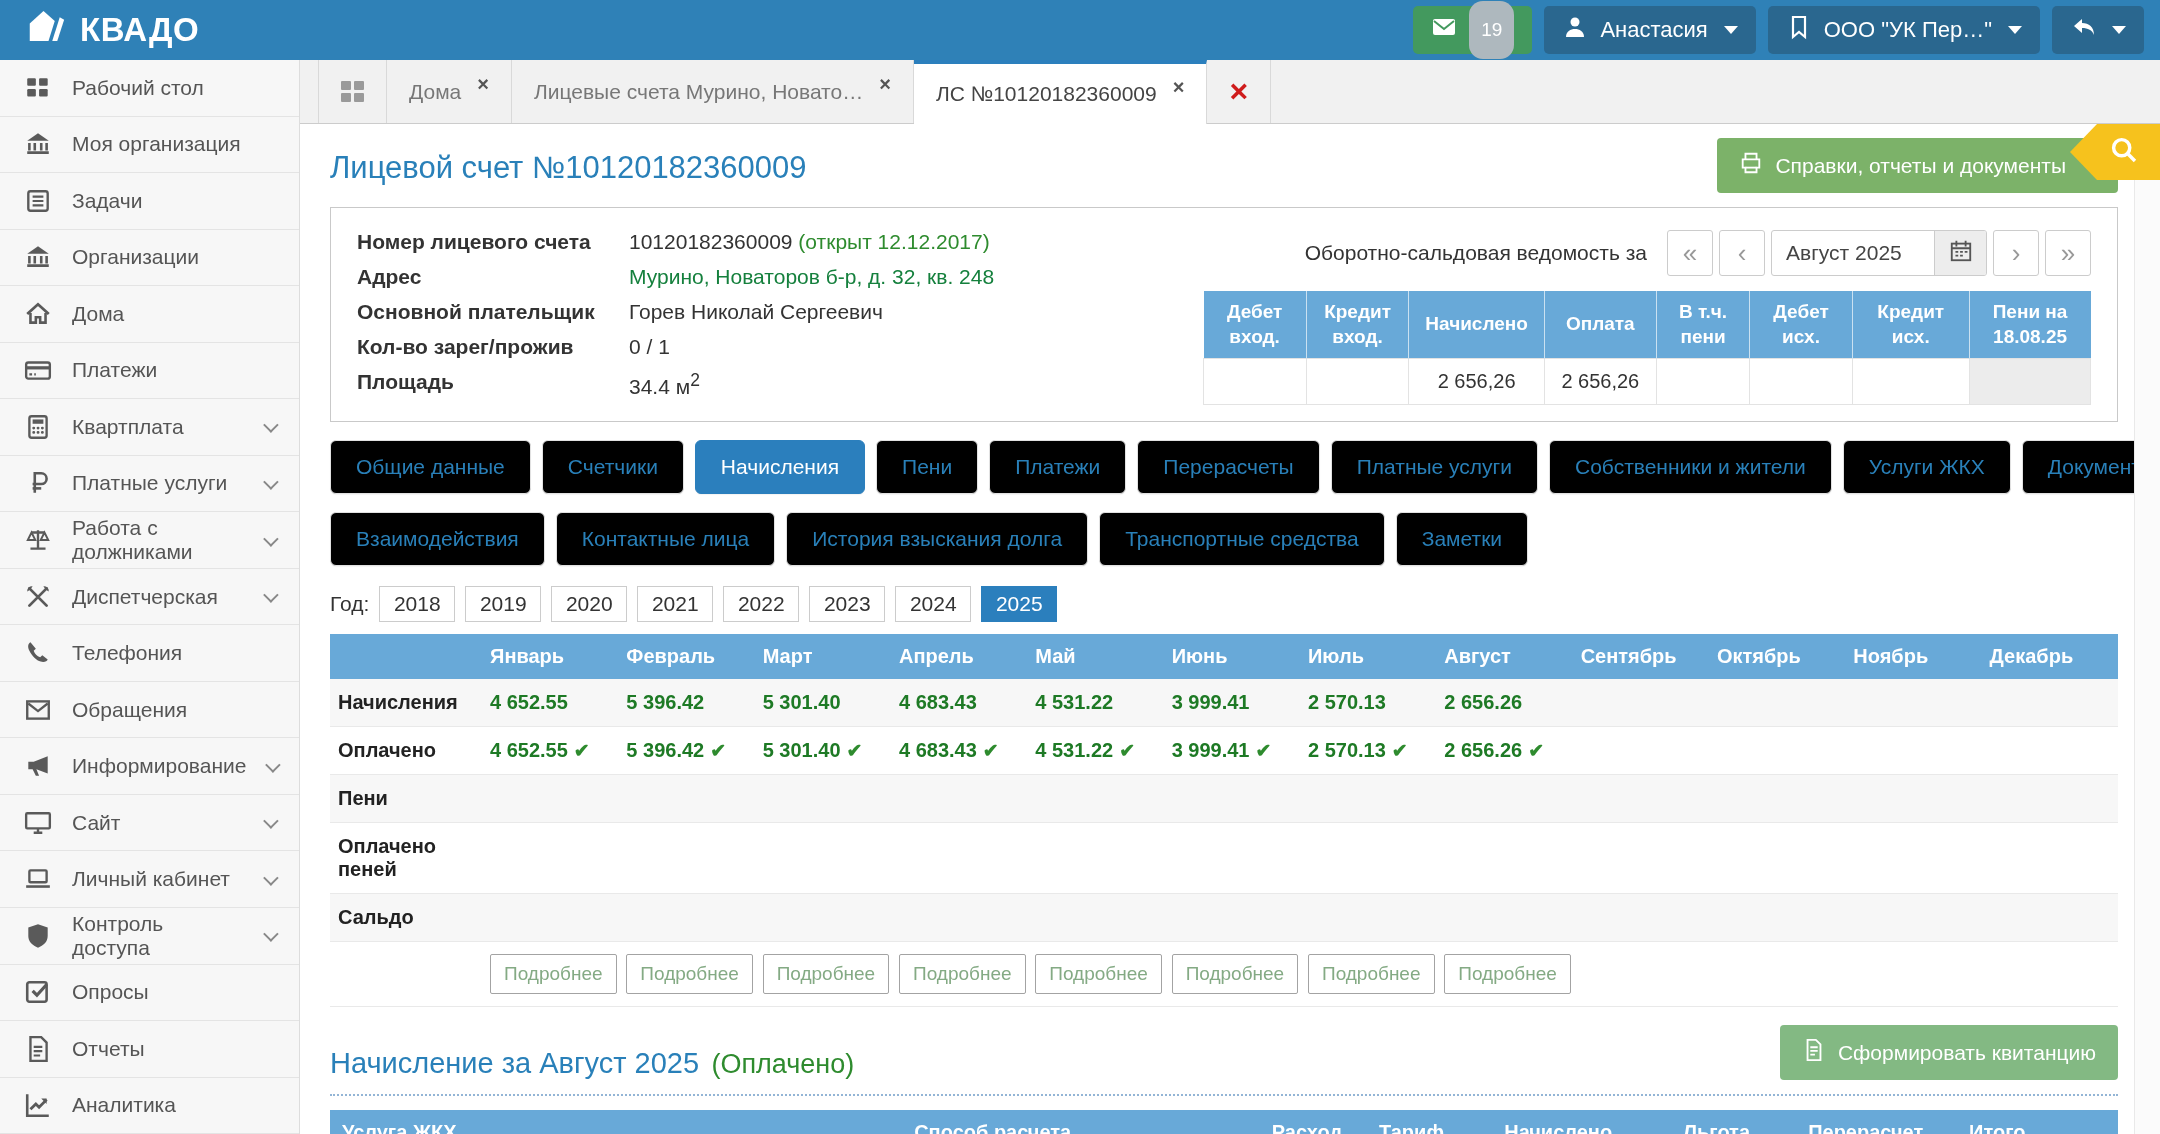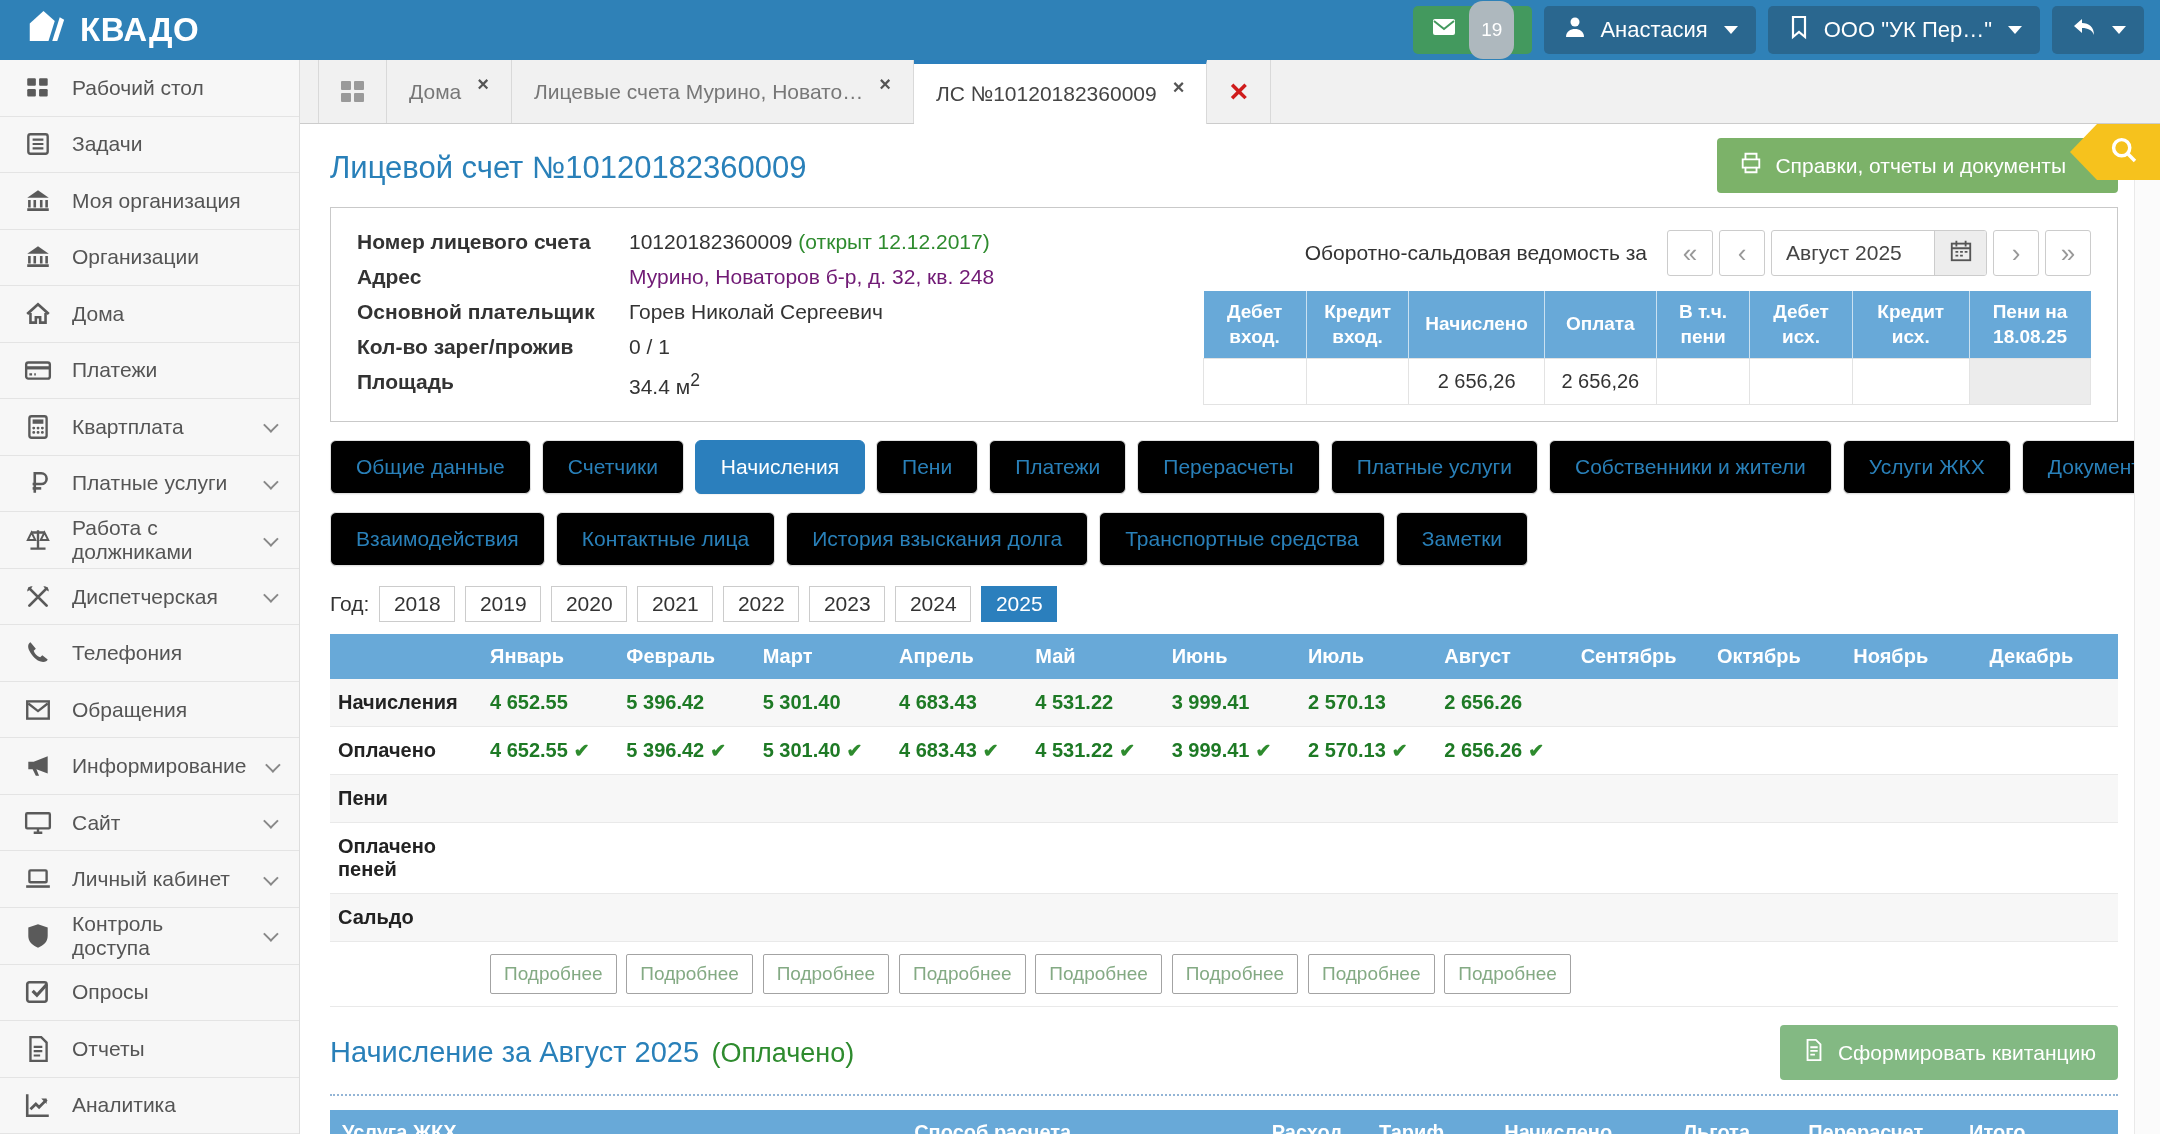--- a/index.html
+++ b/index.html
@@ -50,21 +50,21 @@
   .page-title { margin:4px 0 0; color:#2980b9; font-size:31px; font-weight:400; }
   .btn-green { background:#7cb269; color:#fff; border:none; border-radius:4px; font-size:21px; padding:13px 22px; display:flex; align-items:center; gap:12px; cursor:pointer; }
   .btn-green svg { width:24px; height:24px; }
   .btn-receipt { background:#83b983; }
 
   
   .info-panel { margin-top:14px; border:1px solid #c9c9c9; display:flex; justify-content:space-between; padding:22px 26px 16px; }
   .kv { display:grid; grid-template-columns:272px auto; row-gap:11px; font-size:21px; color:#333; align-content:start; }
   .kv .k { font-weight:bold; }
   .green-text { color:#2e8b2e; }
-  .link { color:#701a75; cursor:pointer;text-align:center; }
+  .link { color:#15803d; cursor:pointer;text-align:center; }
 
   .balance { width:888px; flex:none; }
   .balance-head { display:flex; align-items:center; gap:20px; }
   .balance-title { font-size:21px; color:#333; margin-left:auto; }
   .pnav { display:flex; gap:6px; }
   .nbtn { width:46px; height:46px; border:1px solid #ccc; background:#fff; color:#999; font-size:26px; display:flex; align-items:center; justify-content:center; border-radius:3px; cursor:pointer; }
   .period { height:46px; border:1px solid #ccc; border-radius:3px; display:flex; align-items:center; width:216px; background:#fff; overflow:hidden; }
   .ptext { flex:1; padding:0 14px; font-size:21px; color:#444; }
   .calbtn { width:52px; height:100%; background:#ededed; border-left:1px solid #ccc; display:flex; align-items:center; justify-content:center; cursor:pointer; }
   .calbtn svg { width:24px; height:24px; }
@@ -91,21 +91,21 @@
   .mtable tbody tr { border-bottom:1px solid #e9e9e9; }
   .mtable tbody td { padding:12px 8px; }
   .mtable tr.odd { background:#f7f7f7; }
   .rowlabel { font-weight:bold; color:#222; }
   .val { color:#1e7a25; font-weight:bold; }
   .check { color:#2e8b2e; font-weight:bold; margin-left:6px; font-size:19px; }
   .btns-row td { text-align:center; padding:8px 2px 12px; }
   .dbtn { border:1px solid #a3a3a3; color:#84aa84; background:#fff; font-size:19px; padding:8px 13px; border-radius:2px; cursor:pointer; }
 
   
-  .accrual-head { display:flex; justify-content:space-between; align-items:center; margin-top:18px; }
+  .accrual-head { display:flex; justify-content:space-between; align-items:flex-end; margin-top:18px; }
   .accrual-title { font-size:29px; color:#2980b9; font-weight:400; }
   .accrual-status { font-size:27px; color:#2e8b2e; margin-left:8px; }
   .dotted { border-top:2px dotted #93b5d6; margin-top:14px; }
 
   .stable { margin-top:14px; width:100%; border-collapse:collapse; table-layout:fixed; font-size:20px; }
   .stable th { background:#68a9d8; color:#fff; text-align:left; padding:11px 12px; font-weight:bold; }
 </style>
 </head>
 <body>
 
@@ -168,31 +168,31 @@
         <span class="icn"><svg viewBox="0 0 26 26">
               <rect x="3" y="4" width="8" height="7" rx="1" fill="currentColor"></rect>
               <rect x="14" y="4" width="8" height="7" rx="1" fill="currentColor"></rect>
               <rect x="3" y="14" width="8" height="7" rx="1" fill="currentColor"></rect>
               <rect x="14" y="14" width="8" height="7" rx="1" fill="currentColor"></rect>
             </svg></span>
         <span>Рабочий стол</span>
       </div>
       <div class="sbi">
         <span class="icn"><svg viewBox="0 0 26 26">
+              <path d="M3 10L13 3l10 7z" fill="currentColor"></path>
+              <path d="M5 12v7M10 12v7M16 12v7M21 12v7M3 21h20" stroke="currentColor" stroke-width="2.4" fill="none"></path>
+            </svg></span>
+        <span>Моя организация</span>
+      </div>
+      <div class="sbi">
+        <span class="icn"><svg viewBox="0 0 26 26">
               <rect x="4" y="4" width="18" height="18" rx="2" fill="none" stroke="currentColor" stroke-width="2.2"></rect>
               <path d="M8 9h10M8 13h10M8 17h10" stroke="currentColor" stroke-width="2"></path>
             </svg></span>
         <span>Задачи</span>
-      </div>
-      <div class="sbi">
-        <span class="icn"><svg viewBox="0 0 26 26">
-              <path d="M3 10L13 3l10 7z" fill="currentColor"></path>
-              <path d="M5 12v7M10 12v7M16 12v7M21 12v7M3 21h20" stroke="currentColor" stroke-width="2.4" fill="none"></path>
-            </svg></span>
-        <span>Моя организация</span>
       </div>
       <div class="sbi">
         <span class="icn"><svg viewBox="0 0 26 26">
               <path d="M3 10L13 3l10 7z" fill="currentColor"></path>
               <path d="M5 12v7M10 12v7M16 12v7M21 12v7M3 21h20" stroke="currentColor" stroke-width="2.4" fill="none"></path>
             </svg></span>
         <span>Организации</span>
       </div>
       <div class="sbi">
         <span class="icn"><svg viewBox="0 0 26 26">

